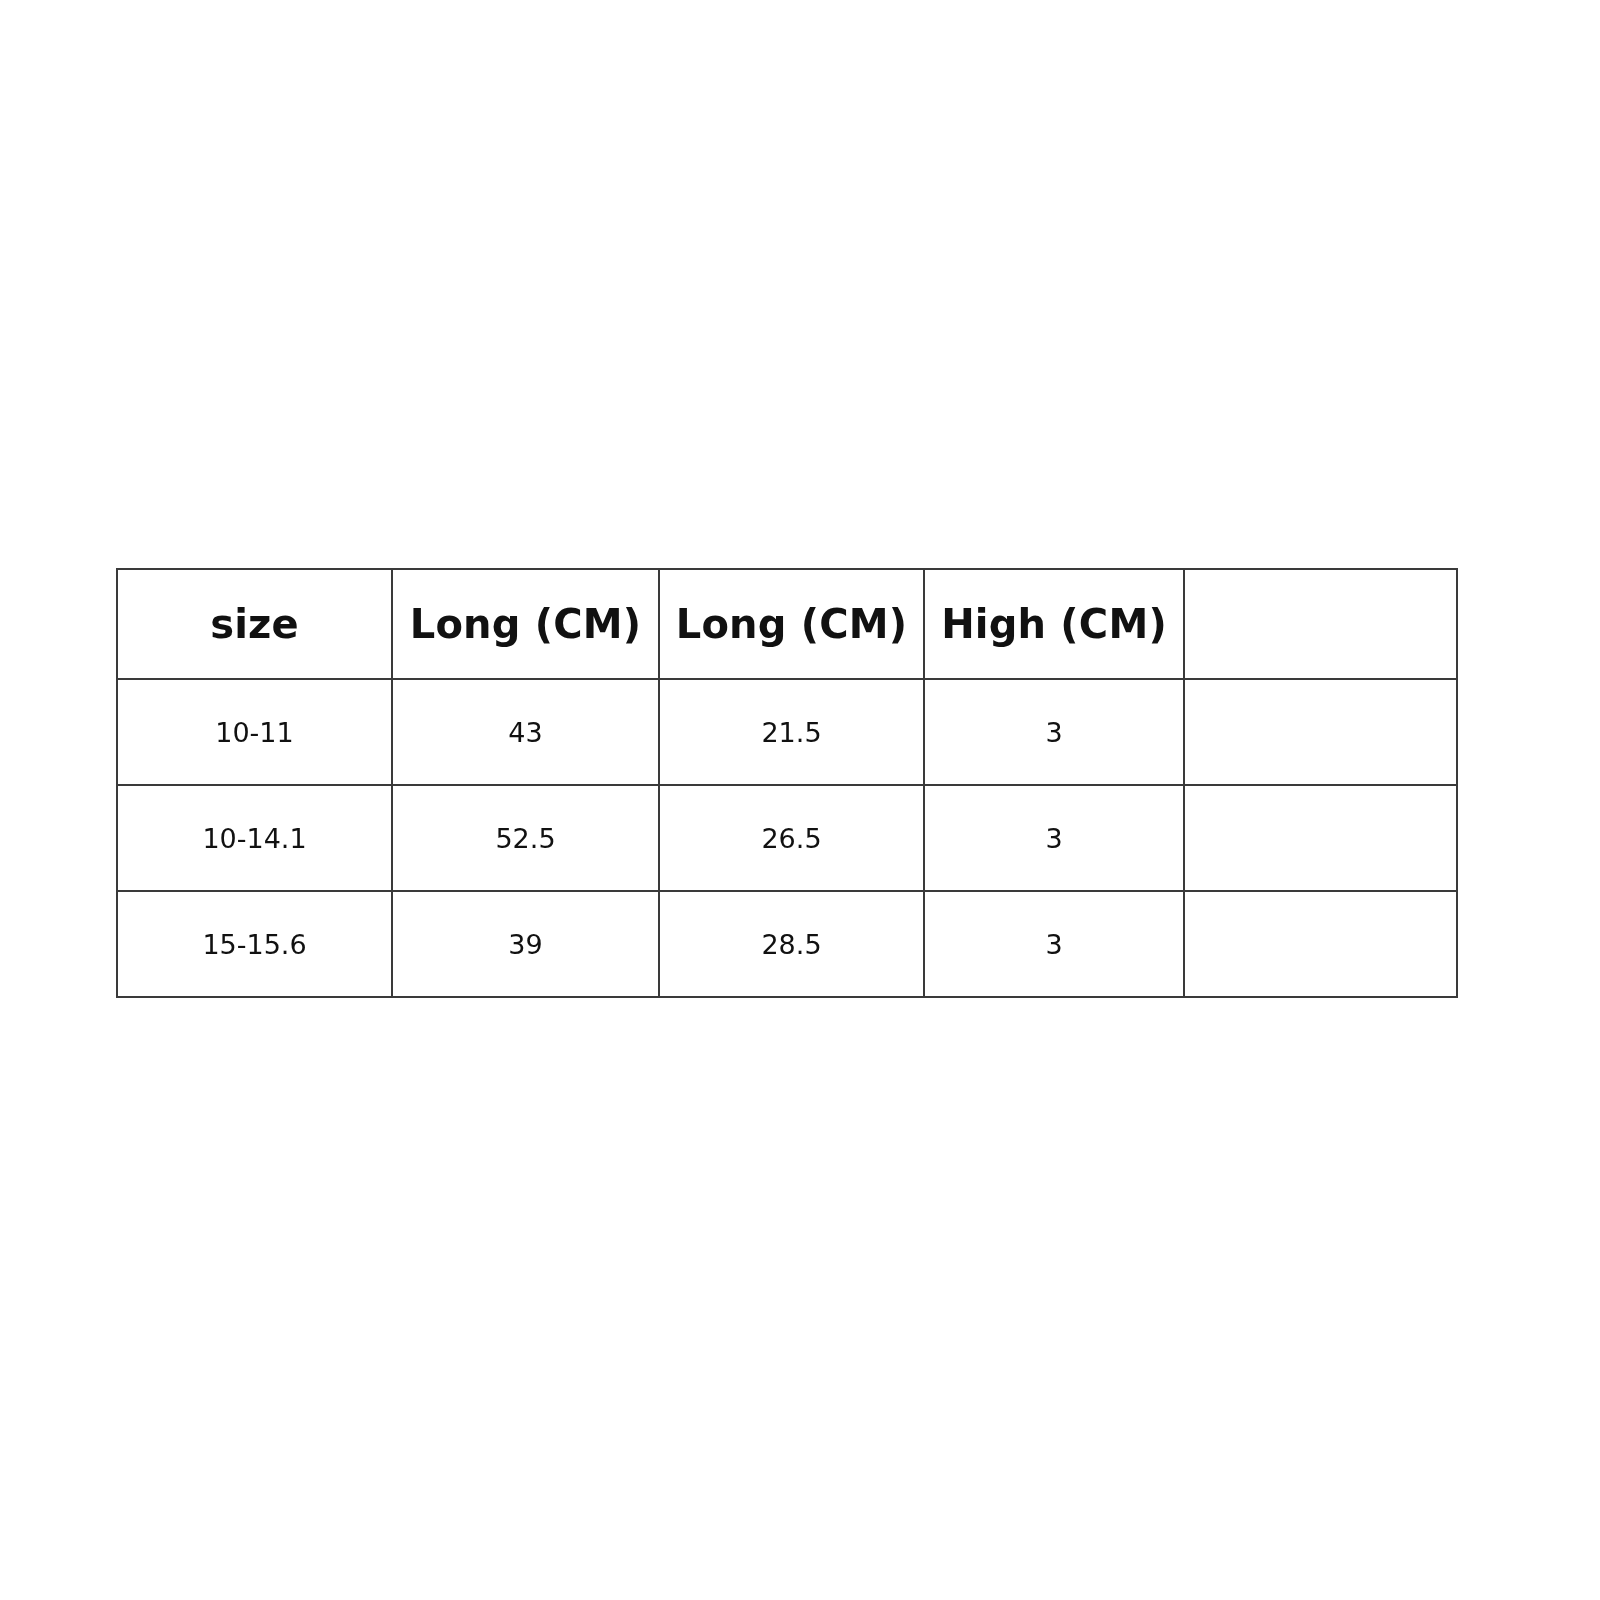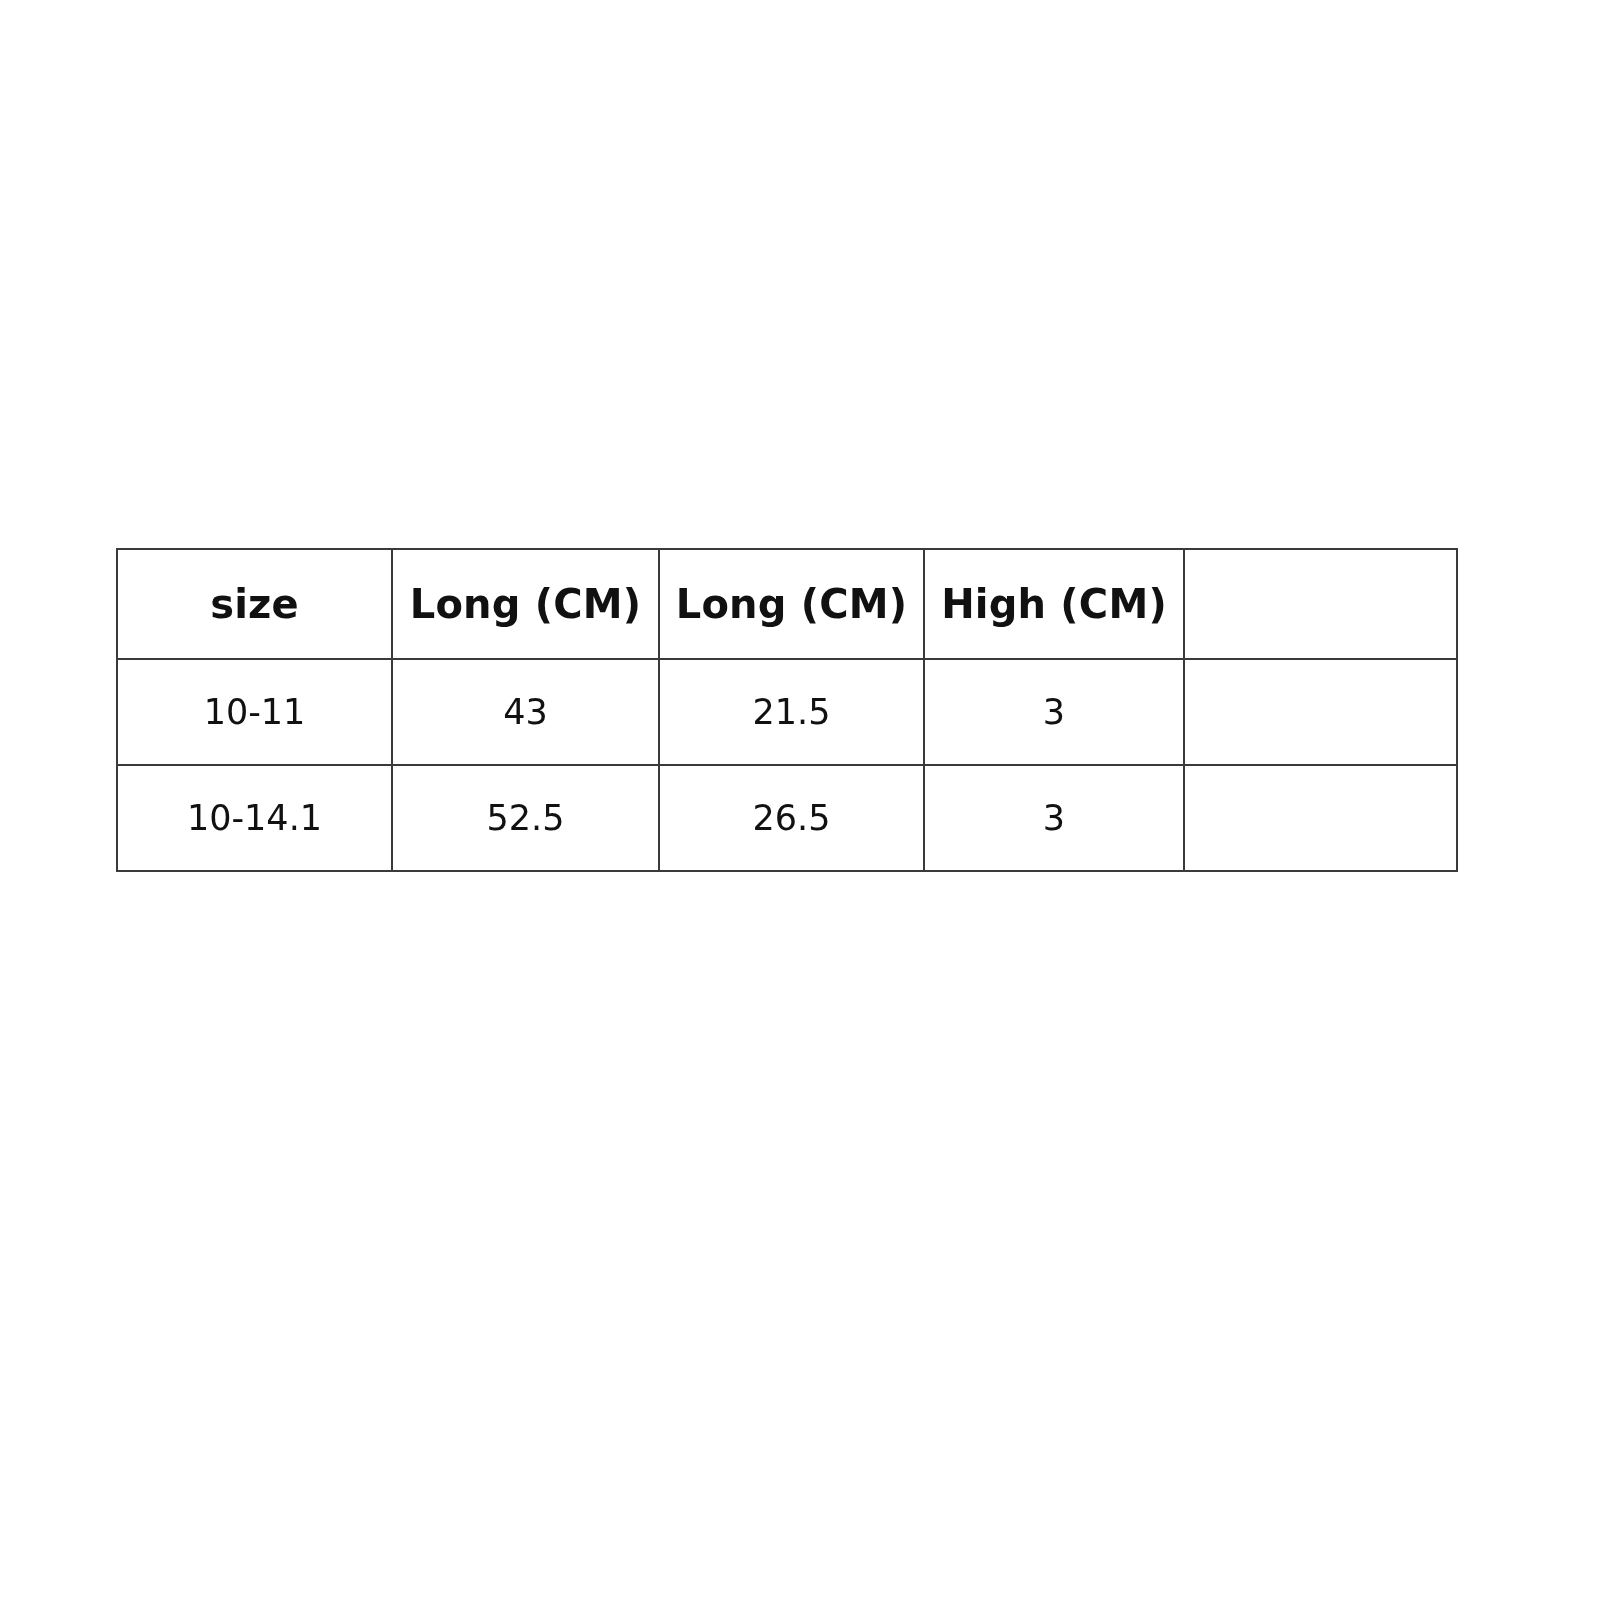--- a/index.html
+++ b/index.html
@@ -11,21 +11,21 @@
     width: 1600px;
     height: 1600px;
     font-family: "DejaVu Sans", sans-serif;
     color: #111111;
     position: relative;
     overflow: hidden;
   }
   .table-wrap {
     position: absolute;
     left: 116px;
-    top: 548px;
+    top: 568px;
     width: 1340px;
   }
   table.size-table {
     border-collapse: collapse;
     width: 100%;
     table-layout: fixed;
   }
   table.size-table col.c1 { width: 275px; }
   table.size-table col.c2 { width: 267px; }
   table.size-table col.c3 { width: 265px; }
@@ -40,21 +40,21 @@
     padding: 0;
   }
   table.size-table thead th {
     height: 108px;
     font-size: 40px;
     font-weight: 700;
     letter-spacing: 0.2px;
   }
   table.size-table tbody td {
     height: 104px;
-    font-size: 35px;
+    font-size: 27px;
     font-weight: 400;
   }
   .empty-cell {
     
   }
 </style>
 </head>
 <body>
 
 <div class="table-wrap">
@@ -83,15 +83,22 @@
         <td>3</td>
         <td class="empty-cell"></td>
       </tr>
       <tr>
         <td>10-14.1</td>
         <td>52.5</td>
         <td>26.5</td>
         <td>3</td>
         <td class="empty-cell"></td>
       </tr>
+      <tr>
+        <td>15-15.6</td>
+        <td>39</td>
+        <td>28.5</td>
+        <td>3</td>
+        <td class="empty-cell"></td>
+      </tr>
     </tbody>
   </table>
 </div>
 
 </body></html>

